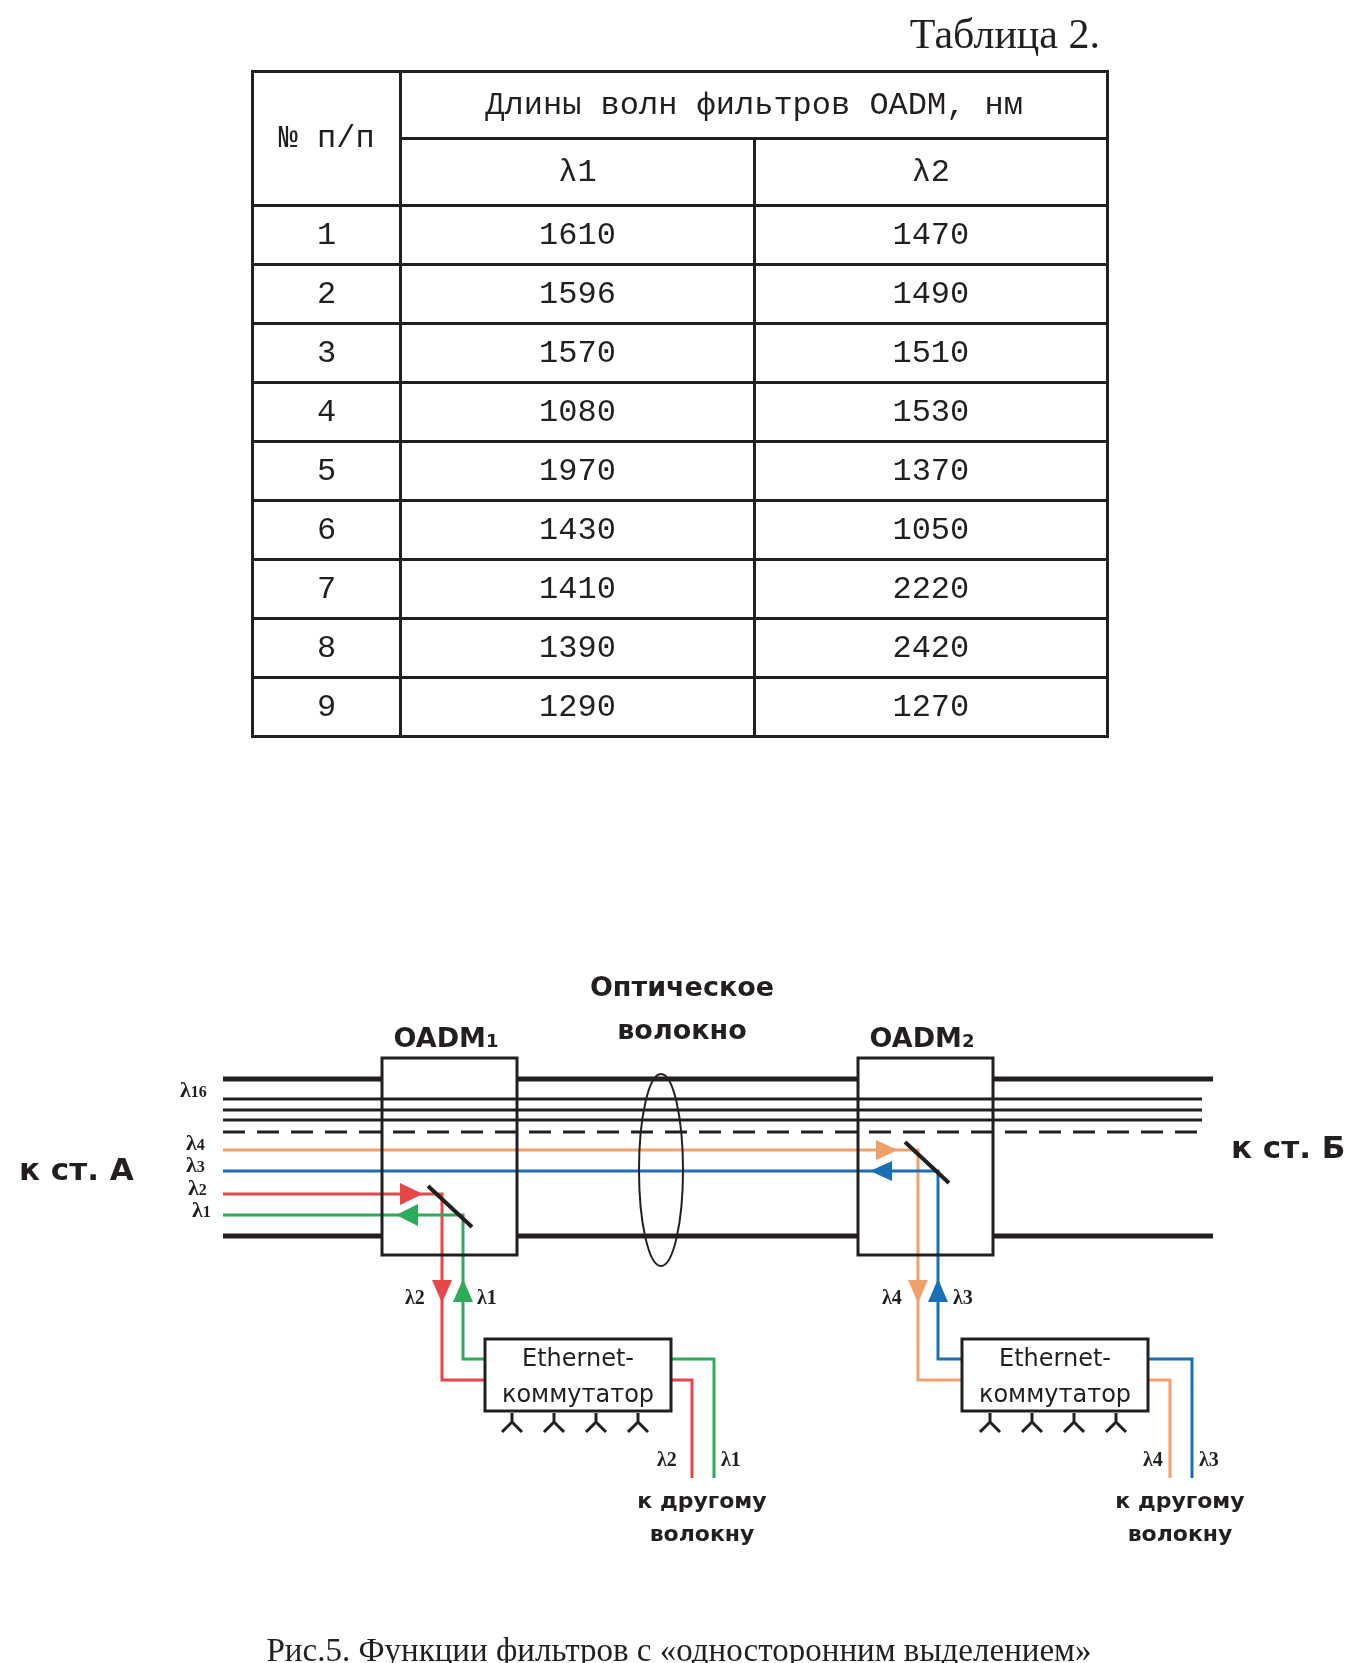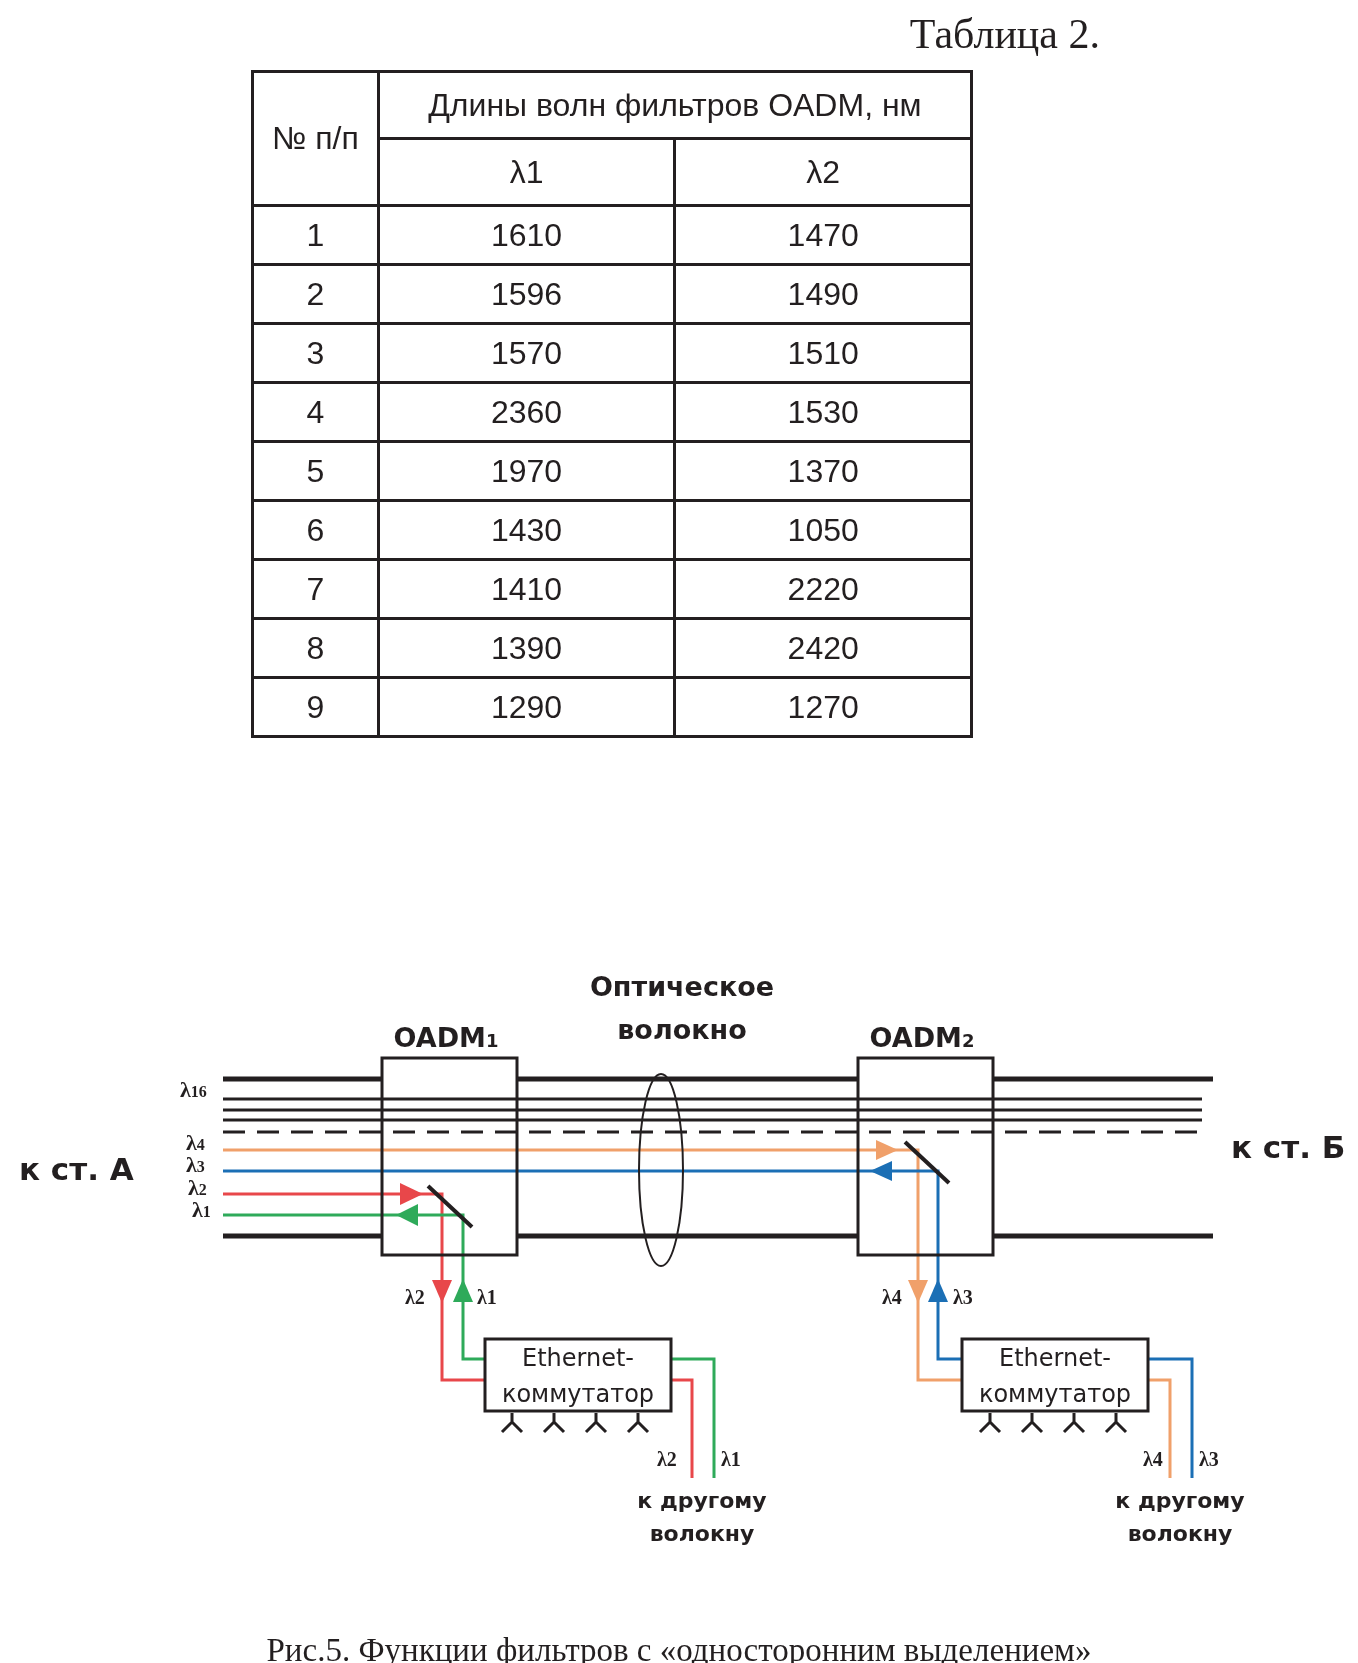--- a/index.html
+++ b/index.html
@@ -1,18 +1,18 @@
 <!DOCTYPE html>
 <html><head>
 <meta charset="utf-8">
 <style>
   html, body { margin:0; padding:0; background:#ffffff; }
   body { width:1358px; height:1663px; position:relative; overflow:hidden; font-family:"Liberation Serif", serif; color:#231f20; }
   .tbl-caption { position:absolute; top:10px; right:258px; font-size:42px; font-family:"Liberation Serif", serif; }
-  table.data { position:absolute; left:251px; top:70px; width:722px; border-collapse:collapse; font-family:Liberation Sans, sans-serif; font-size:32px; }
+  table.data { position:absolute; left:251px; top:70px; width:858px; border-collapse:collapse; font-family:Liberation Mono, monospace; font-size:32px; }
   table.data td, table.data th { border:3px solid #231f20; text-align:center; font-weight:normal; padding:0; }
   table.data .h1 { height:67px; }
   table.data .h2 { height:67px; }
   table.data tbody td { height:56px; }
   .c0 { width:146px; } .c1 { width:352px; } .c2 { width:352px; }
   svg#diagram { position:absolute; left:0; top:0; width:1358px; height:1663px; }
   .sans { font-family:"DejaVu Sans", sans-serif; }
   .serif { font-family:"Liberation Serif", serif; }
   .fig-caption { position:absolute; top:1632px; left:0; width:1358px; text-align:center; font-size:33px; font-family:"Liberation Serif", serif; }
 </style>
@@ -43,21 +43,21 @@
         <td>1596</td>
         <td>1490</td>
       </tr>
       <tr>
         <td>3</td>
         <td>1570</td>
         <td>1510</td>
       </tr>
       <tr>
         <td>4</td>
-        <td>2360</td>
+        <td>1080</td>
         <td>1530</td>
       </tr>
       <tr>
         <td>5</td>
         <td>1970</td>
         <td>1370</td>
       </tr>
       <tr>
         <td>6</td>
         <td>1430</td>

